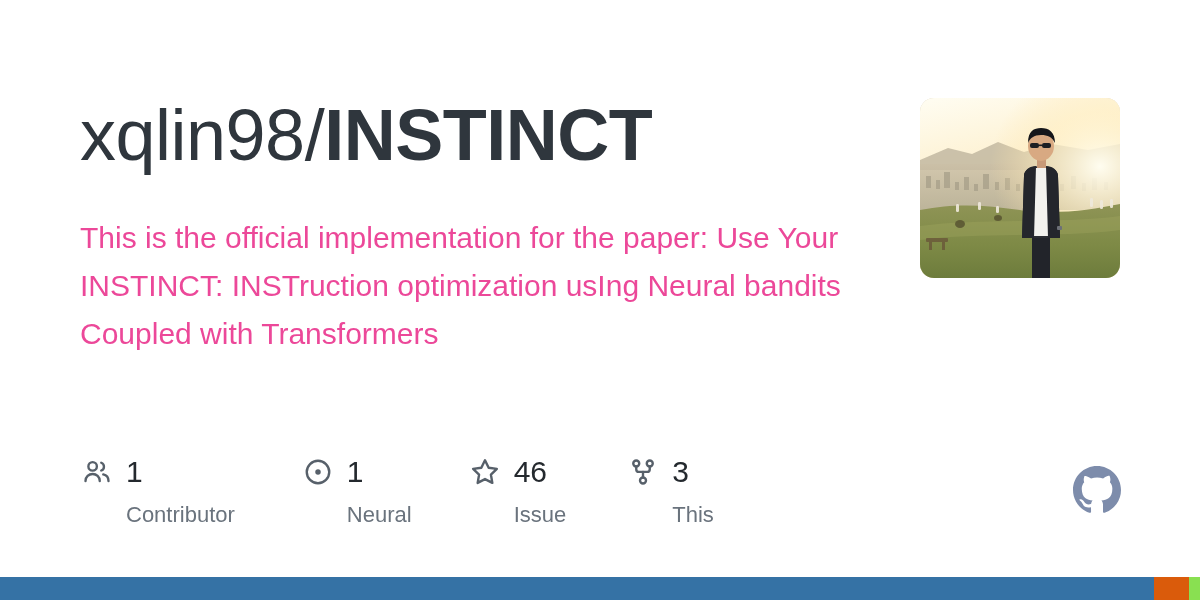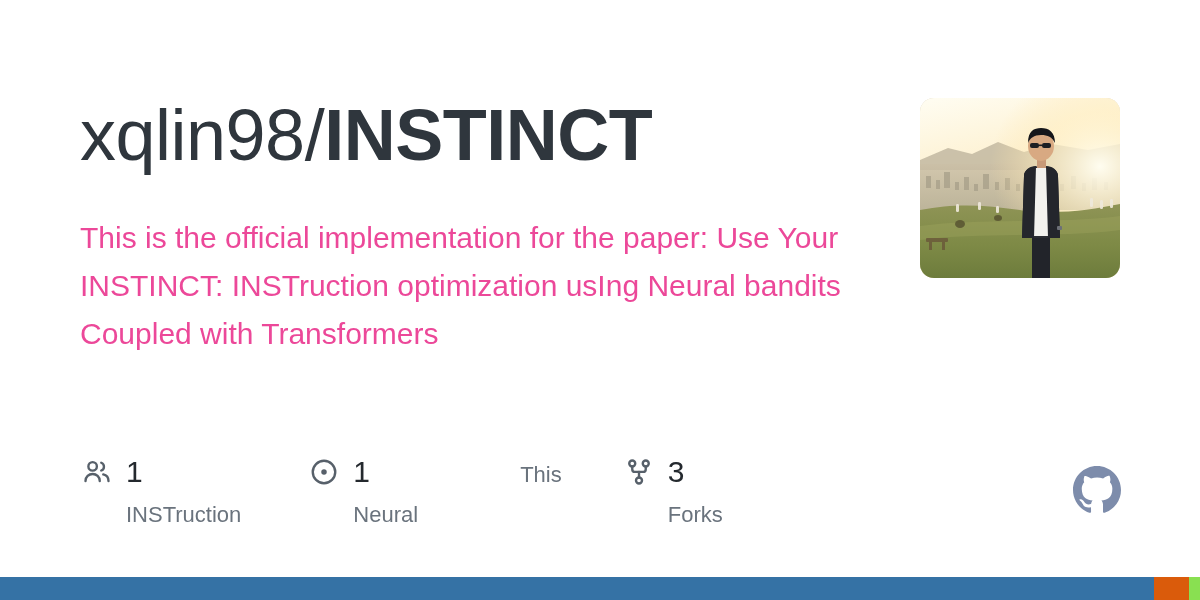--- a/index.html
+++ b/index.html
@@ -261,54 +261,62 @@
         <span class="stat-icon">
           <svg width="30" height="30" viewBox="0 0 24 24" fill="none" stroke="currentColor" stroke-width="1.9" stroke-linecap="round" stroke-linejoin="round">
             <circle cx="8.5" cy="7.5" r="3.4"></circle>
             <path d="M2.8 19.2c0-3.3 2.6-5.6 5.7-5.6s5.7 2.3 5.7 5.6"></path>
             <path d="M15.4 4.6a3.3 3.3 0 0 1 0 6.2"></path>
             <path d="M17 13.9c2.4.5 4.2 2.5 4.2 5.3"></path>
           </svg>
         </span>
         <span class="stat-value">1</span>
       </div>
-      <div class="stat-label">INSTruction</div>
+      <div class="stat-label">Contributor</div>
     </div>
 
     <div class="stat stat-issues">
       <div class="stat-top">
         <span class="stat-icon">
           <svg width="30" height="30" viewBox="0 0 24 24" fill="none" stroke="currentColor" stroke-width="1.9">
             <circle cx="12" cy="12" r="9"></circle>
             <circle cx="12" cy="12" r="2.2" fill="currentColor" stroke="none"></circle>
           </svg>
         </span>
         <span class="stat-value">1</span>
       </div>
       <div class="stat-label">Neural</div>
     </div>
 
     <div class="stat stat-stars">
-      <div class="stat-label">This</div>
+      <div class="stat-top">
+        <span class="stat-icon">
+          <svg width="32" height="32" viewBox="0 0 24 24" fill="none" stroke="currentColor" stroke-width="1.8" stroke-linejoin="round">
+            <path d="M12 3.2l2.75 5.6 6.15.9-4.45 4.34 1.05 6.13L12 17.3l-5.5 2.87 1.05-6.13L3.1 9.7l6.15-.9z"></path>
+          </svg>
+        </span>
+        <span class="stat-value">46</span>
+      </div>
+      <div class="stat-label">Issue</div>
     </div>
 
     <div class="stat stat-forks">
       <div class="stat-top">
         <span class="stat-icon">
           <svg width="30" height="30" viewBox="0 0 24 24" fill="none" stroke="currentColor" stroke-width="1.9" stroke-linecap="round">
             <circle cx="6.6" cy="5.2" r="2.4"></circle>
             <circle cx="17.4" cy="5.2" r="2.4"></circle>
             <circle cx="12" cy="18.8" r="2.4"></circle>
             <path d="M6.6 7.6v2.1a2.2 2.2 0 0 0 2.2 2.2h6.4a2.2 2.2 0 0 0 2.2-2.2V7.6"></path>
             <path d="M12 11.9v4.5"></path>
           </svg>
         </span>
         <span class="stat-value">3</span>
       </div>
-      <div class="stat-label">Forks</div>
+      <div class="stat-label">This</div>
     </div>
 
   </div>
 
   <div class="gh-mark">
     <svg viewBox="0 0 16 16" fill="currentColor" aria-hidden="true">
       <path d="M8 0C3.58 0 0 3.58 0 8c0 3.54 2.29 6.53 5.47 7.59.4.07.55-.17.55-.38 0-.19-.01-.82-.01-1.49-2.01.37-2.53-.49-2.69-.94-.09-.23-.48-.94-.82-1.13-.28-.15-.68-.52-.01-.53.63-.01 1.08.58 1.23.82.72 1.21 1.87.87 2.33.66.07-.52.28-.87.51-1.07-1.78-.2-3.64-.89-3.64-3.95 0-.87.31-1.59.82-2.15-.08-.2-.36-1.02.08-2.12 0 0 .67-.21 2.2.82.64-.18 1.32-.27 2-.27s1.36.09 2 .27c1.53-1.04 2.2-.82 2.2-.82.44 1.1.16 1.92.08 2.12.51.56.82 1.27.82 2.15 0 3.07-1.87 3.75-3.65 3.95.29.25.54.73.54 1.48 0 1.07-.01 1.93-.01 2.2 0 .21.15.46.55.38A8.012 8.012 0 0 0 16 8c0-4.42-3.58-8-8-8z"></path>
     </svg>
   </div>
 

